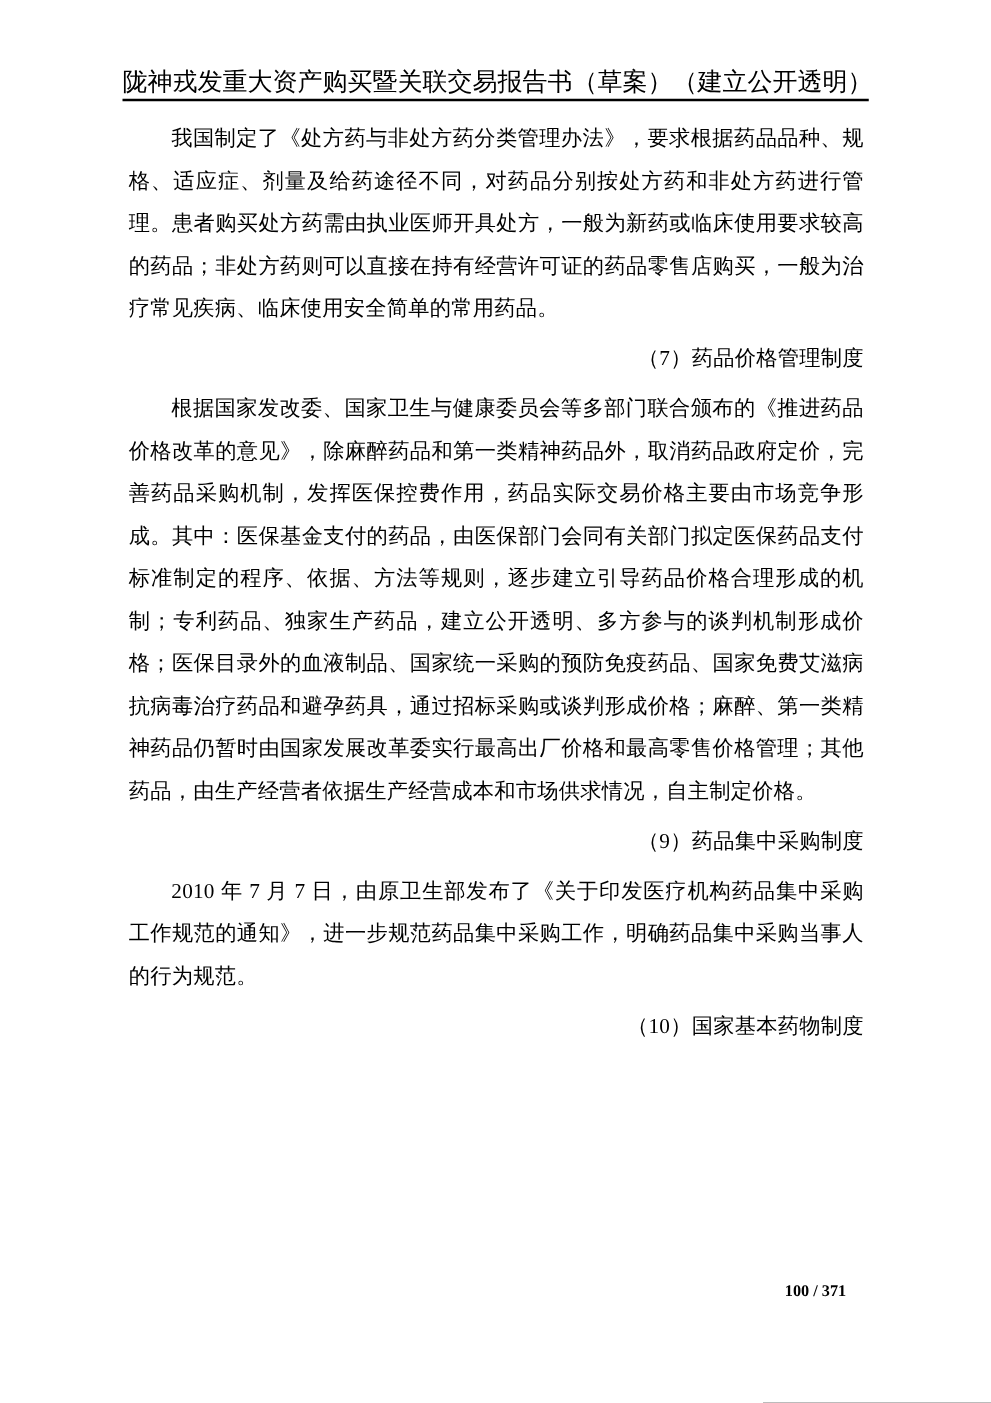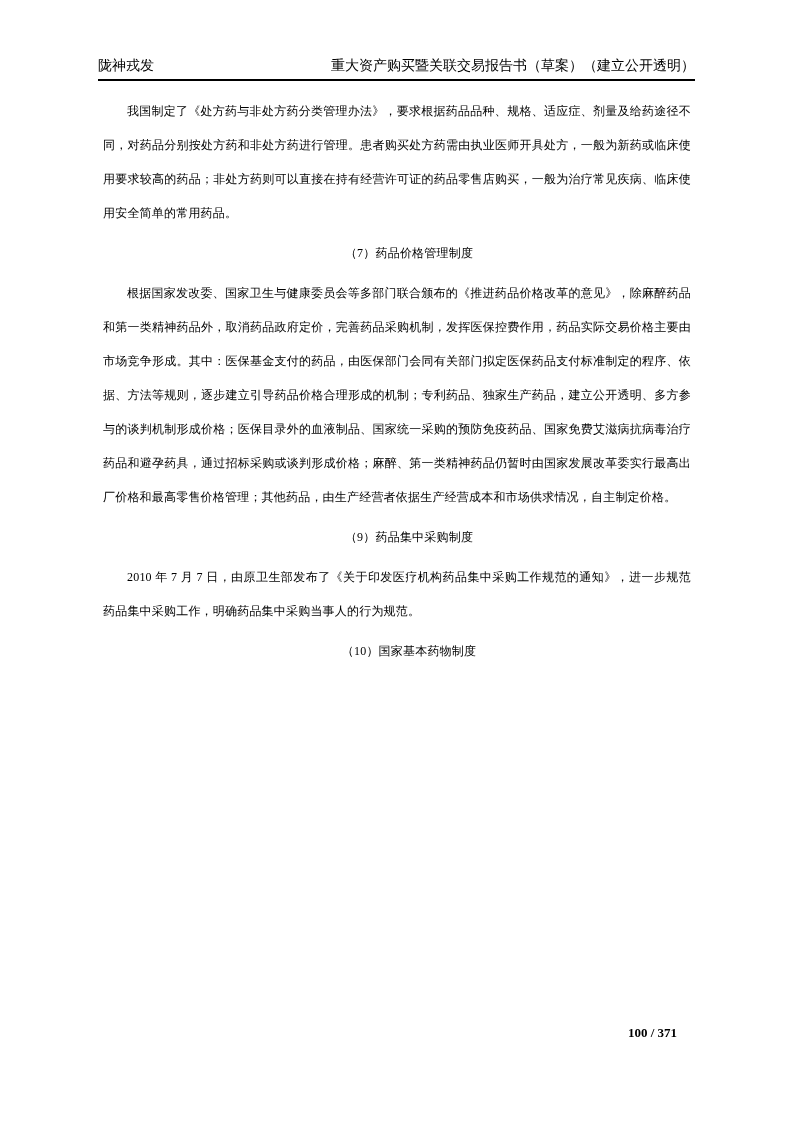--- a/index.html
+++ b/index.html
@@ -15,44 +15,44 @@
     overflow: hidden;
   }
   .page-header {
     position: absolute;
     top: 56px;
     left: 98px;
     right: 98px;
     display: flex;
     justify-content: space-between;
     align-items: flex-end;
-    font-size: 14px;
+    font-size: 20px;
     line-height: 20px;
     border-bottom: 2px solid #000000;
     padding-bottom: 3px;
   }
   .header-left { white-space: nowrap; }
   .header-right { white-space: nowrap; }
   .doc-body {
     position: absolute;
     top: 94px;
     left: 103px;
     width: 588px;
-    font-size: 12px;
+    font-size: 17px;
     line-height: 34px;
     letter-spacing: 0.2px;
   }
   .para {
     text-indent: 2em;
     text-align: justify;
     margin-bottom: 6px;
   }
   .heading {
     text-indent: 2em;
-    text-align: center;
+    text-align: right;
     margin-bottom: 6px;
   }
   .page-footer {
     position: absolute;
     top: 1024px;
     right: 116px;
     font-size: 13px;
     font-weight: bold;
     line-height: 18px;
   }

